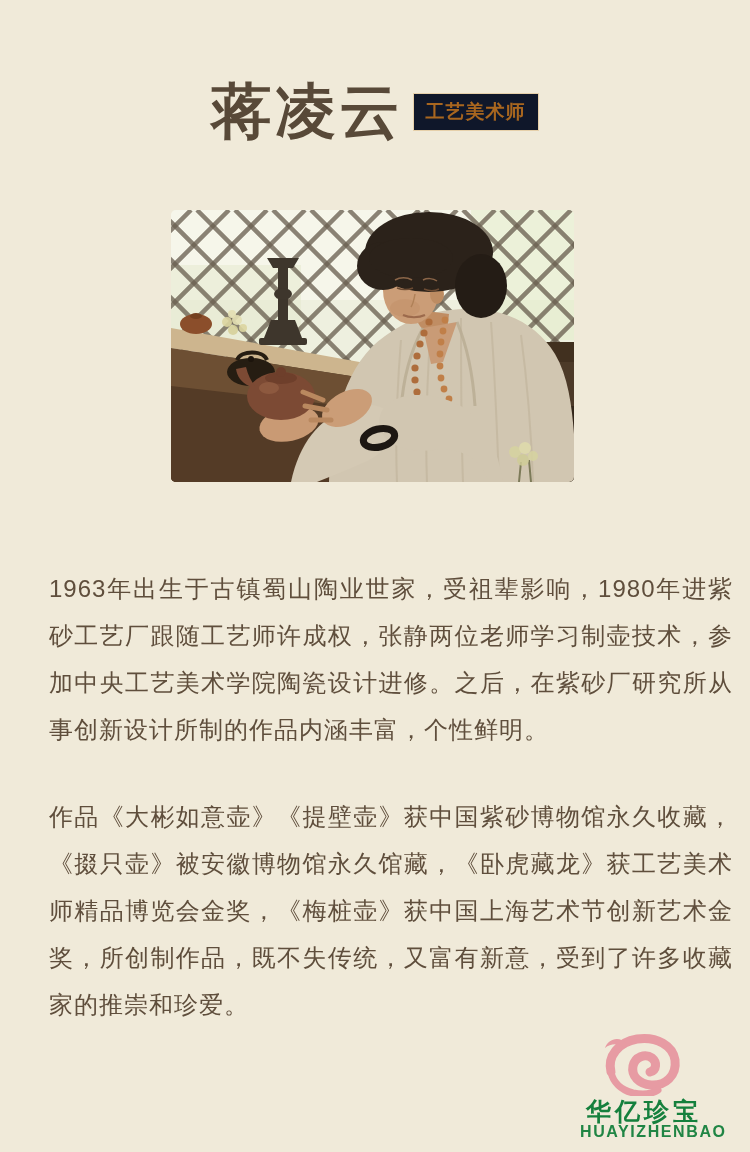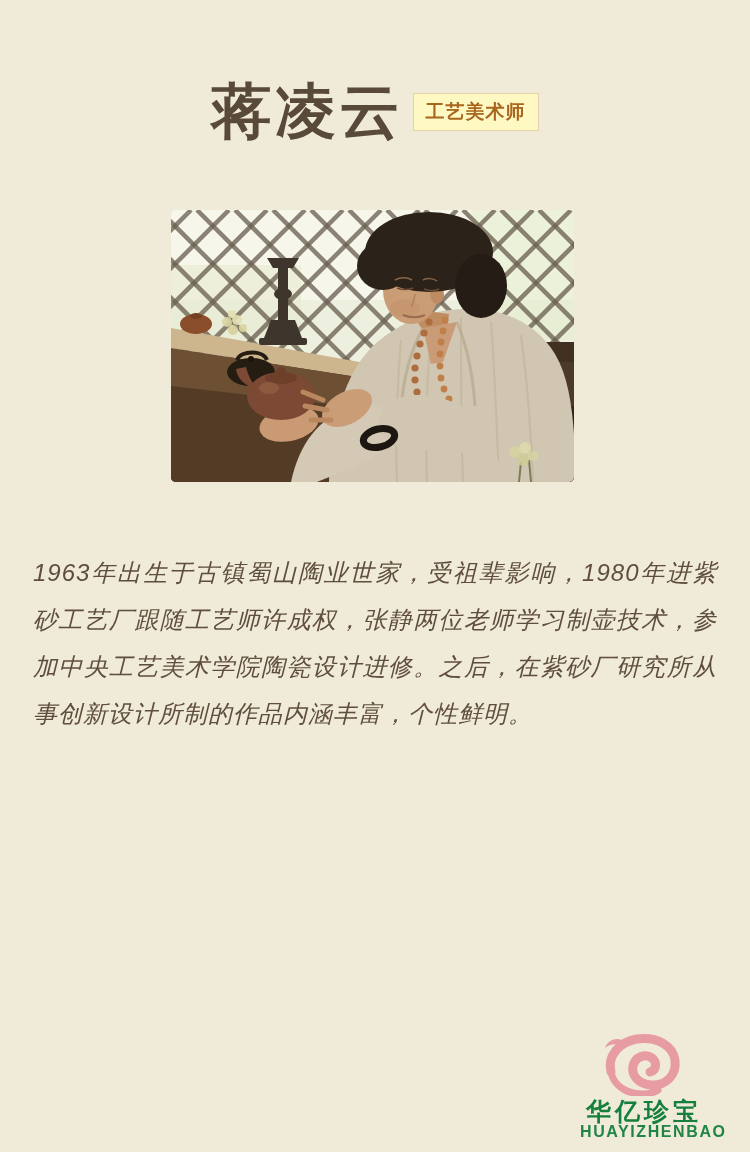--- a/index.html
+++ b/index.html
@@ -2,27 +2,27 @@
 <html><head>
 <meta charset="utf-8">
 <style>
   html,body{margin:0;padding:0;background:#f0ead9;}
   .page{position:relative;width:750px;height:1152px;margin:0 auto;background:#f0ead9;
         font-family:"Liberation Sans",sans-serif;overflow:hidden;}
   .header{position:absolute;top:76px;left:0;right:0;display:flex;justify-content:center;
           align-items:center;gap:9px;}
   .artist-name{margin:0;font-size:60px;line-height:72px;font-weight:700;color:#584938;
                letter-spacing:4px;}
-  .badge{background:#fef9c3;border:1px solid #e6d0aa;color:#a8661f;padding:4px 12px;
+  .badge{background:#0f172a;border:1px solid #e6d0aa;color:#a8661f;padding:4px 12px;
          font-size:19px;line-height:28px;font-weight:700;letter-spacing:1px;}
   .photo{position:absolute;left:171px;top:210px;width:403px;height:272px;margin:0;
          border-radius:5px;overflow:hidden;}
   .photo svg{display:block;}
-  .bio{position:absolute;left:33px;width:684px;margin:0;font-size:24px;line-height:47px;
-       letter-spacing:1px;color:#5f4e3c;text-align:justify;font-style:italic;}
+  .bio{position:absolute;left:33px;width:684px;margin:16px;font-size:24px;line-height:47px;
+       letter-spacing:1px;color:#5f4e3c;text-align:justify;}
   .bio-1{top:549px;}
   .bio-2{top:777px;}
   .logo{position:absolute;left:580px;top:1032px;width:128px;text-align:center;color:#15803d;}
   .logo-icon{display:block;margin:0 auto;}
   .logo-cn{font-size:25px;font-weight:700;letter-spacing:4px;line-height:28px;margin-top:1px;}
   .logo-en{font-size:16px;font-weight:700;letter-spacing:1.6px;line-height:14px;opacity:.95;}
 </style>
 </head>
 <body>
 
@@ -135,20 +135,21 @@
 
       <path d="M350,252 L348,272 M358,250 L360,272" stroke="#7c7a58" stroke-width="2"></path>
       <circle cx="344" cy="242" r="6" fill="#d6d2a0" opacity="0.85"></circle>
       <circle cx="354" cy="238" r="6" fill="#dfdbac" opacity="0.85"></circle>
       <circle cx="352" cy="250" r="6" fill="#cfcb96" opacity="0.85"></circle>
       <circle cx="362" cy="246" r="5" fill="#d6d2a0" opacity="0.85"></circle>
     </svg>
   </figure>
 
   <p class="bio bio-1">1963年出生于古镇蜀山陶业世家，受祖辈影响，1980年进紫砂工艺厂跟随工艺师许成权，张静两位老师学习制壶技术，参加中央工艺美术学院陶瓷设计进修。之后，在紫砂厂研究所从事创新设计所制的作品内涵丰富，个性鲜明。</p>
+  <p class="bio bio-2">作品《大彬如意壶》《提壁壶》获中国紫砂博物馆永久收藏，《掇只壶》被安徽博物馆永久馆藏，《卧虎藏龙》获工艺美术师精品博览会金奖，《梅桩壶》获中国上海艺术节创新艺术金奖，所创制作品，既不失传统，又富有新意，受到了许多收藏家的推崇和珍爱。</p>
 
   <div class="logo">
     <svg class="logo-icon" viewBox="0 0 90 64" width="90" height="64">
       <g fill="none" stroke="#e79ba3" stroke-linecap="round">
         <path stroke-width="9" d="M12,40 C8,24 20,10 38,7 C58,4 74,14 76,28 C78,44 66,54 52,53 C40,52 32,44 34,34 C36,25 46,21 53,26 C58,30 58,38 51,40"></path>
         <path stroke-width="7" d="M12,40 C14,50 22,58 34,61 C44,63 53,62 59,58"></path>
       </g>
       <path fill="#e79ba3" d="M28,12 C20,3 9,7 6,16 C12,11 20,11 27,16 Z"></path>
     </svg>
     <div class="logo-cn">华亿珍宝</div>

